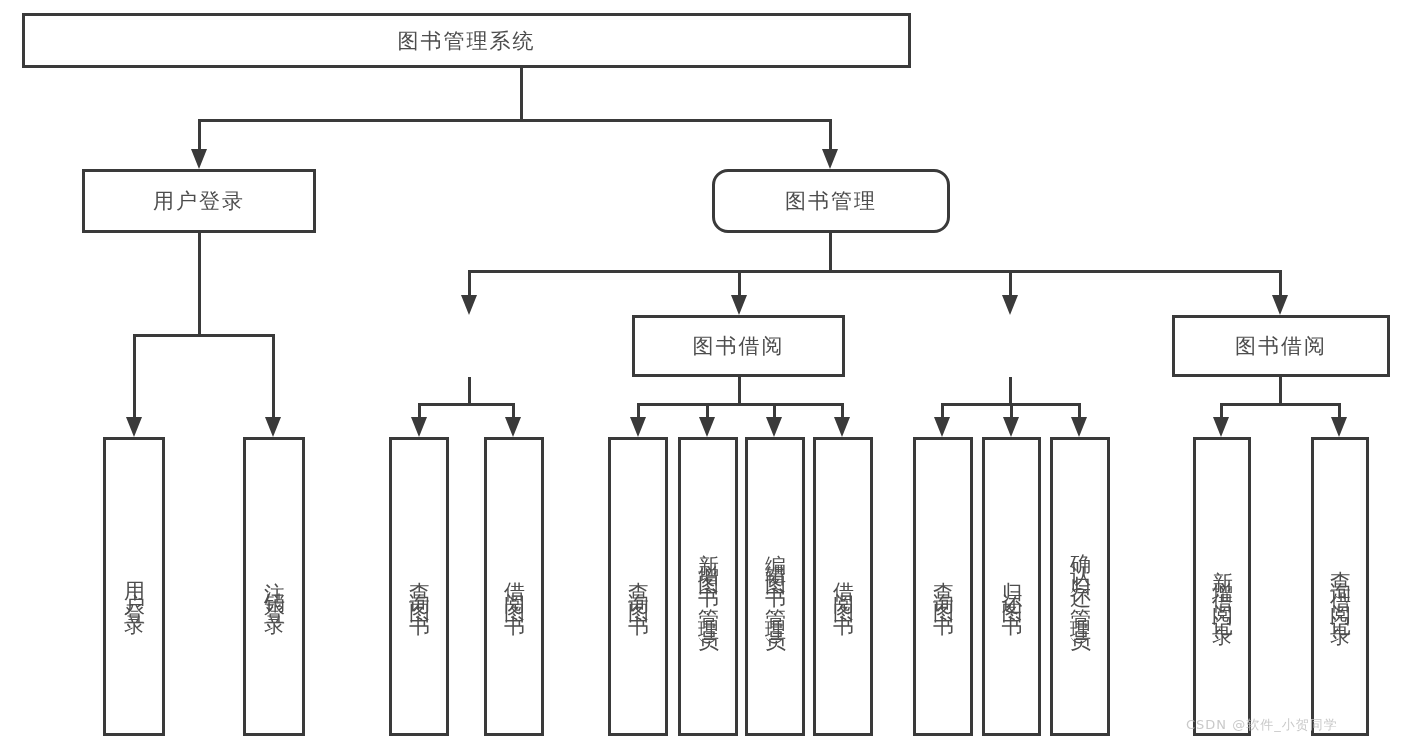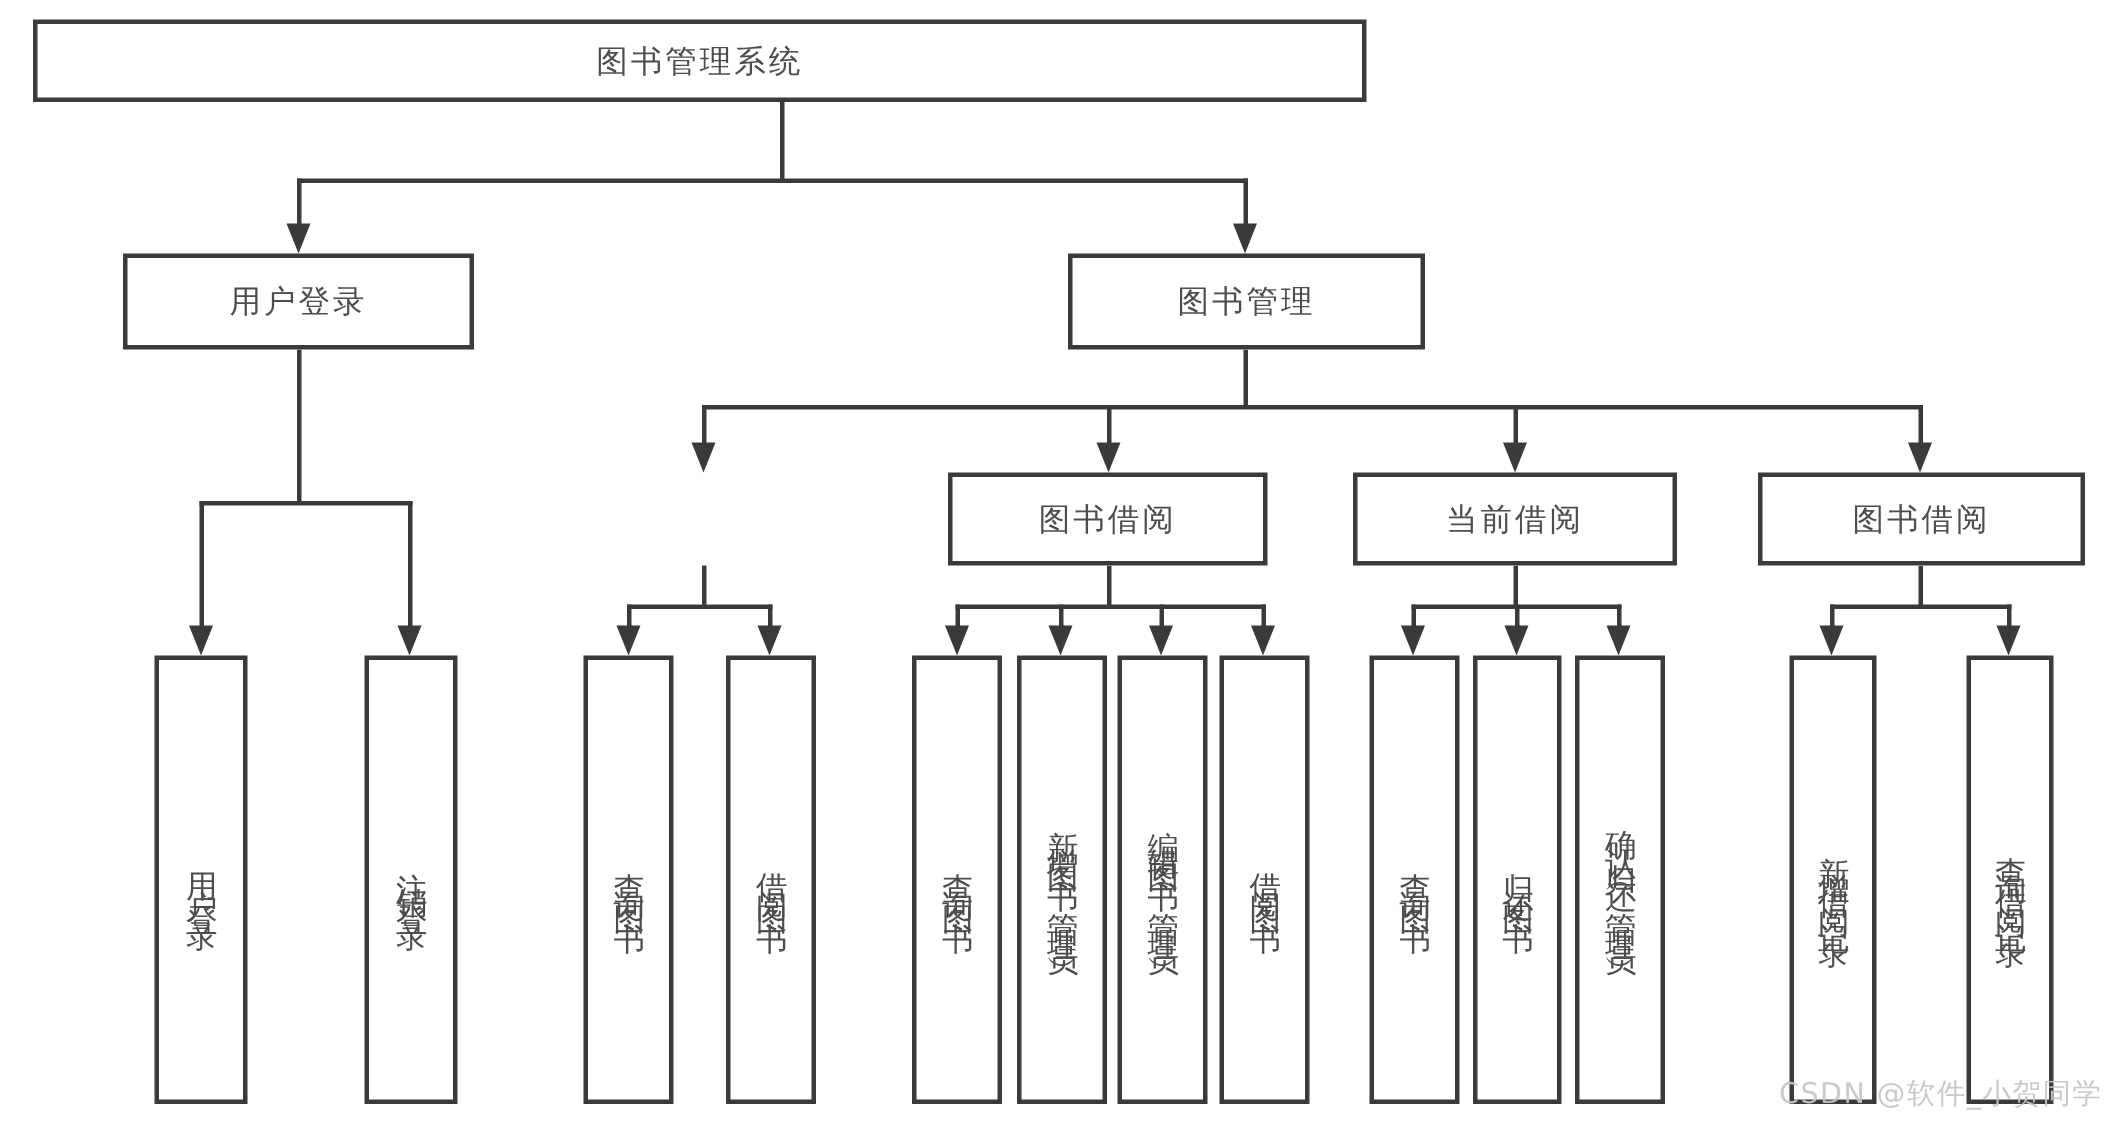--- a/index.html
+++ b/index.html
@@ -53,21 +53,21 @@
     width:0;height:0;
     border-left:8px solid transparent;
     border-right:8px solid transparent;
     border-top:20px solid var(--line);
     z-index:1;
   }
   .watermark{
     position:absolute;
     left:1186px;
     top:716px;
-    font-size:19px;
+    font-size:13px;
     letter-spacing:1px;
     color:var(--watermark);
     opacity:0.92;
     z-index:5;
     white-space:nowrap;
   }
 </style>
 </head>
 <body>
 
@@ -132,30 +132,27 @@
   <div class="vline" style="left:1338px;top:403px;height:15px;"></div>
   <div class="arrow" style="left:1331px;top:417px;"></div>
 
   <div class="box" style="left:22px;top:13px;width:889px;height:55px;">
     <span>图书管理系统</span>
   </div>
 
   <div class="box" style="left:82px;top:169px;width:234px;height:64px;">
     <span>用户登录</span>
   </div>
-  <div class="box" style="left:712px;top:169px;width:238px;height:64px;">
+  <div class="box" style="left:712px;top:169px;width:238px;height:64px;border-radius:16px;">
     <span>图书管理</span>
   </div>
 
   <div class="box" style="left:632px;top:315px;width:213px;height:62px;">
     <span>图书借阅</span>
   </div>
-  <div class="box" style="left:902px;top:315px;width:216px;height:62px;">
-    <span>当前借阅</span>
-  </div>
   <div class="box" style="left:1172px;top:315px;width:218px;height:62px;">
     <span>图书借阅</span>
   </div>
 
   <div class="box" style="left:103px;top:437px;width:62px;height:299px;">
     <span class="vtext">用户登录</span>
   </div>
   <div class="box" style="left:243px;top:437px;width:62px;height:299px;">
     <span class="vtext">注销登录</span>
   </div>

